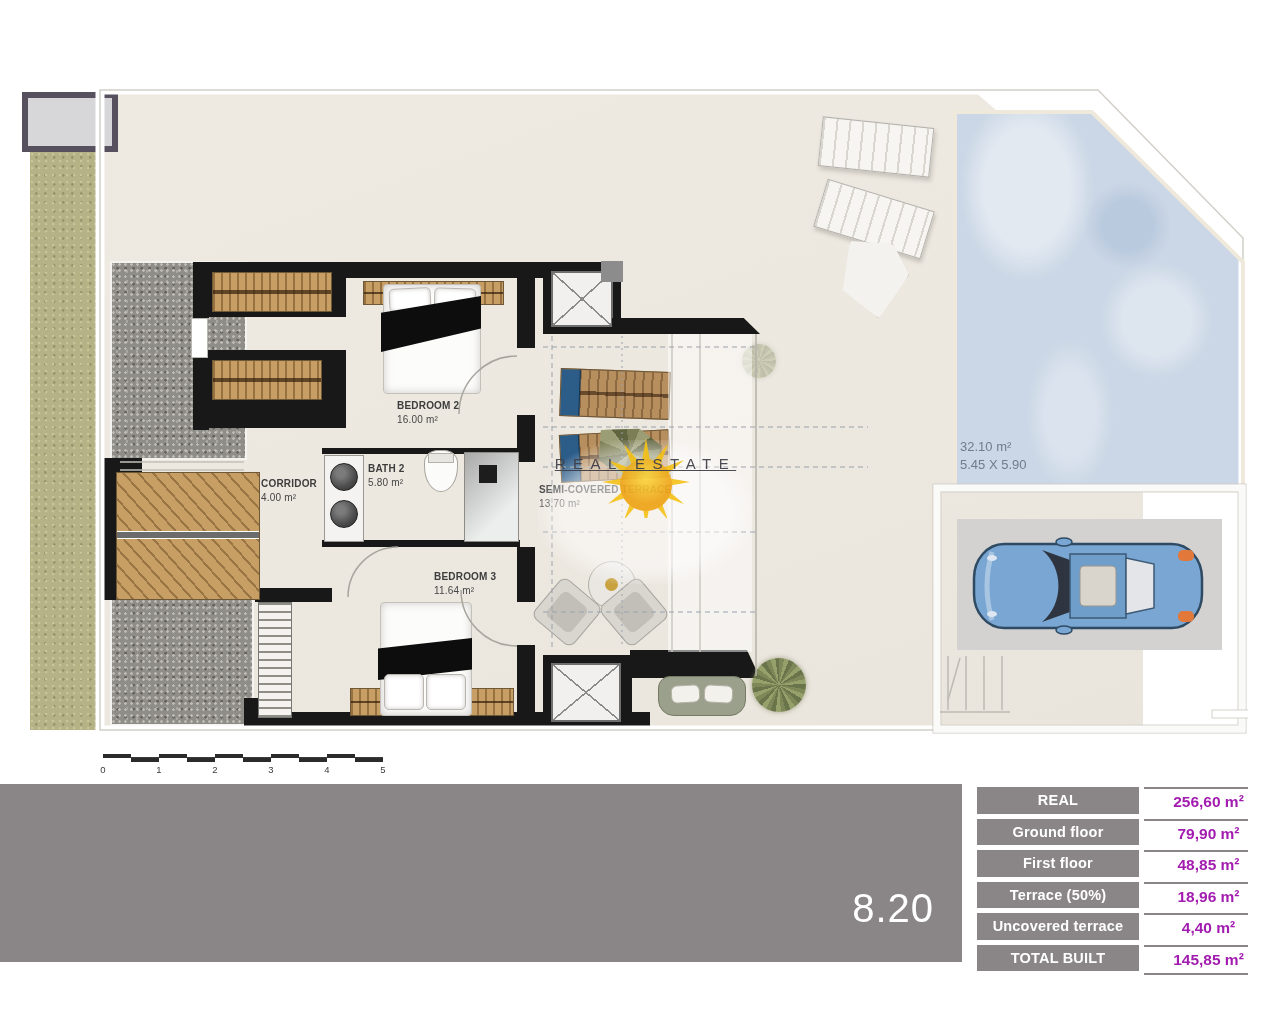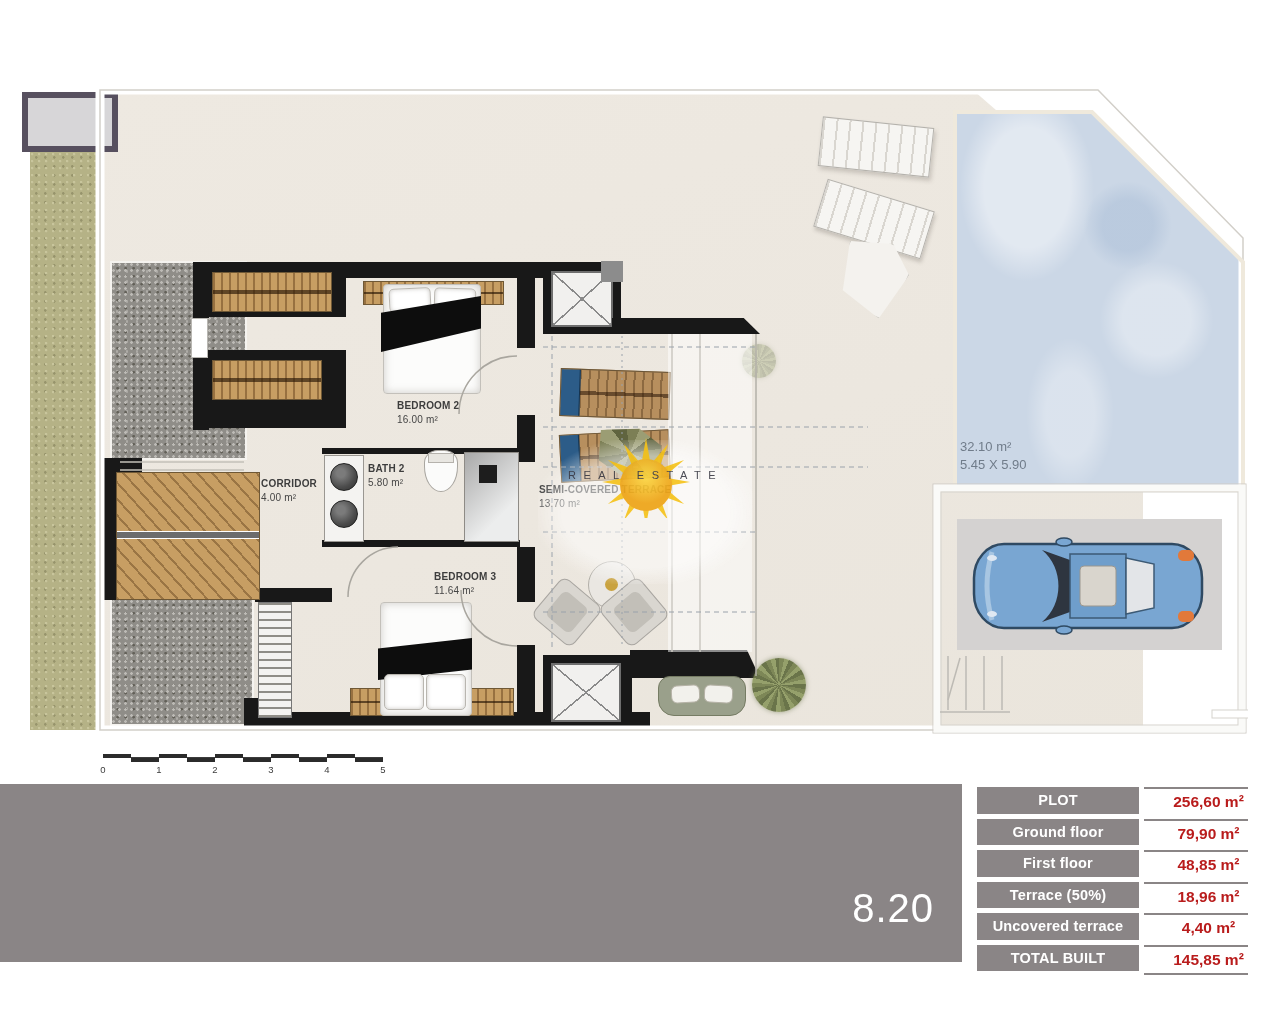--- a/index.html
+++ b/index.html
@@ -87,39 +87,39 @@
   .room-label{position:absolute;font-weight:700;font-size:10px;line-height:1.35;color:#3d3d3d;letter-spacing:.2px;white-space:nowrap;}
   .room-label .area{font-weight:400;color:#454545;}
   .pool-label{position:absolute;left:960px;top:438px;font-size:13px;line-height:1.35;color:#707c8a;}
 
   
   .logo{position:absolute;left:548px;top:446px;width:195px;height:132px;text-align:center;opacity:.93;}
   .logo .halo{position:absolute;left:-10px;top:-6px;right:-10px;bottom:-6px;background:radial-gradient(ellipse at center,rgba(255,255,255,.55) 0 55%,transparent 75%);}
   .logo-row{position:relative;margin-top:62px;display:flex;justify-content:center;align-items:baseline;}
   .logo-word{font-size:42px;font-weight:700;letter-spacing:1px;color:#e9bc1c;line-height:1;}
   .logo-amp{font-size:40px;font-weight:700;color:#4d4d57;margin:0 -2px;line-height:1;}
-  .logo-tagline{position:relative;margin-top:23px;font-size:11px;letter-spacing:7.5px;color:#40404a;font-weight:400;}
+  .logo-tagline{position:relative;margin-top:9px;font-size:15px;letter-spacing:7.5px;color:#40404a;font-weight:400;text-decoration:underline;}
   .sun-svg{position:absolute;left:38px;top:-8px;}
 
   
   .scalebar{position:absolute;left:103px;top:748px;width:290px;height:32px;}
   .scalebar .baseline{position:absolute;left:0;top:9px;width:280px;height:1px;background:#3c3c3c;}
   .scalebar .seg{position:absolute;width:28px;height:4px;background:#2b2b2b;}
   .scalebar .num{position:absolute;top:16px;width:12px;text-align:center;font-size:9.5px;color:#3c3c3c;}
 
   
   .footerbar{position:absolute;left:0;top:784px;width:962px;height:178px;background:#8a8586;}
   .plan-number{position:absolute;right:28px;top:102px;font-size:40px;font-weight:400;letter-spacing:1px;color:#ffffff;}
 
   
   .areas-table{position:absolute;left:977px;top:787px;width:296px;
         display:grid;grid-template-columns:162px 129px;column-gap:5px;row-gap:3px;}
   .tcell-label{height:26.5px;background:#8a8586;color:#fff;display:flex;align-items:center;justify-content:center;
         font-size:14.5px;font-weight:700;letter-spacing:.2px;}
-  .tcell-value{height:26.5px;background:#fff;color:#b91c1c;display:flex;align-items:center;justify-content:center;
+  .tcell-value{height:26.5px;background:#fff;color:#a21caf;display:flex;align-items:center;justify-content:center;
         font-size:15.5px;font-weight:700;border-top:2px solid #8a8586;}
   .tcell-value.last{border-bottom:2px solid #8a8586;}
 
   svg.overlay{position:absolute;left:0;top:0;pointer-events:none;}
 </style>
 </head>
 <body>
 
 <div class="page">
 
@@ -346,21 +346,21 @@
     <span class="num" style="left:162px;">3</span>
     <span class="num" style="left:218px;">4</span>
     <span class="num" style="left:274px;">5</span>
   </div>
 
   <div class="footerbar">
     <div class="plan-number">8.20</div>
   </div>
 
   <div class="areas-table">
-    <div class="tcell-label">PLOT</div>
+    <div class="tcell-label">REAL</div>
     <div class="tcell-value">256,60 m²</div>
     <div class="tcell-label">Ground floor</div>
     <div class="tcell-value">79,90 m²</div>
     <div class="tcell-label">First floor</div>
     <div class="tcell-value">48,85 m²</div>
     <div class="tcell-label">Terrace (50%)</div>
     <div class="tcell-value">18,96 m²</div>
     <div class="tcell-label">Uncovered terrace</div>
     <div class="tcell-value">4,40 m²</div>
     <div class="tcell-label">TOTAL BUILT</div>

